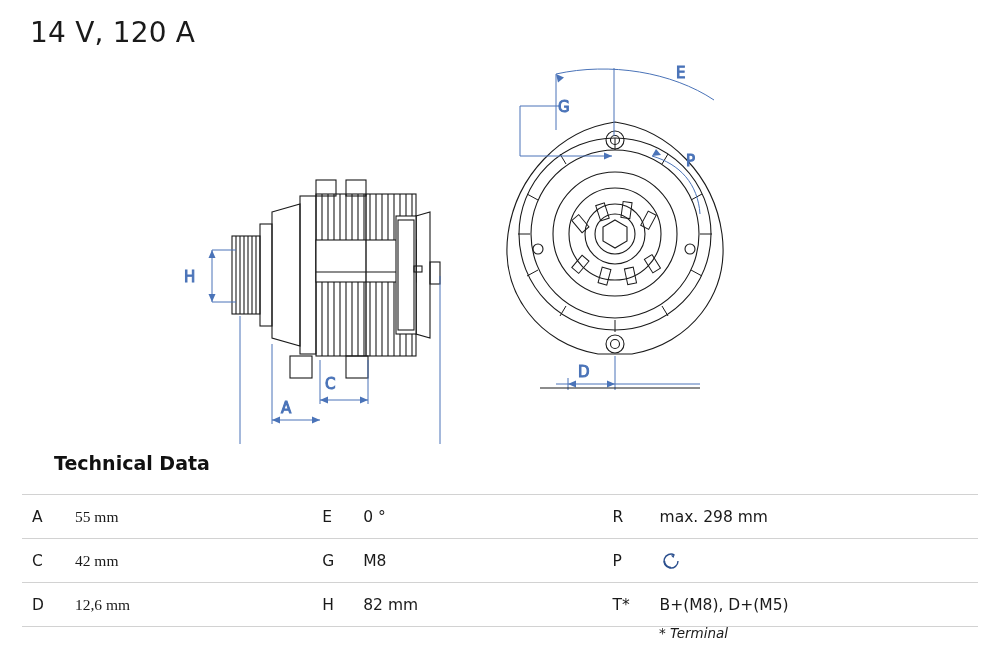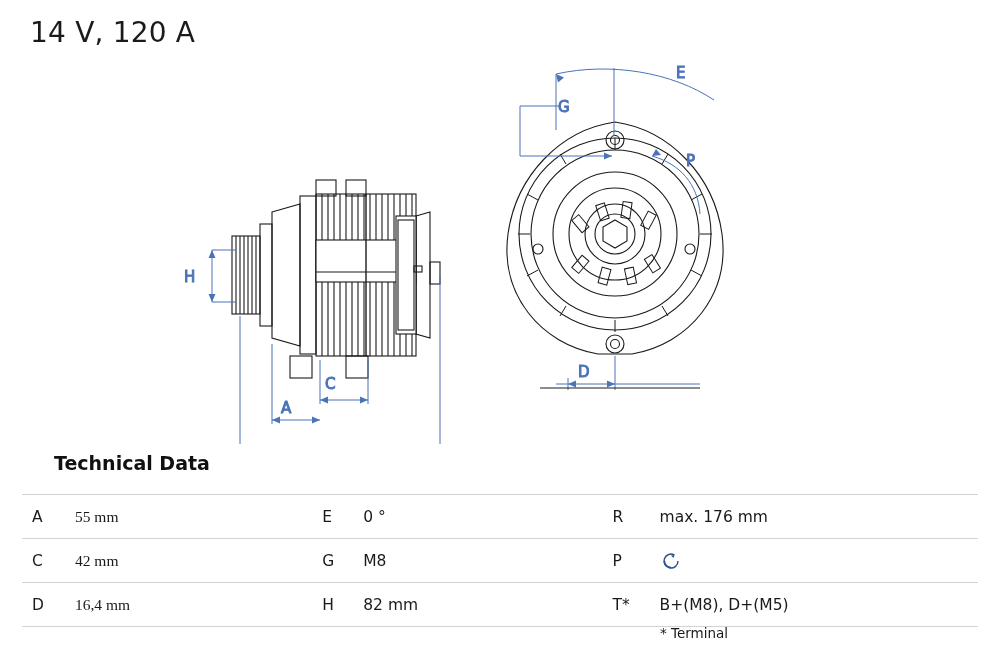--- a/index.html
+++ b/index.html
@@ -75,20 +75,21 @@
   .c-b { width: 36px; }
   .c-bv { width: 248px; }
   .c-c { width: 42px; }
   .c-cv { width: 330px; }
   .footnote {
     position: absolute;
     right: 272px;
     top: 625px;
     font-size: 13.5px;
     color: #1a1a1a;
+    font-style: italic;
   }
   .rot-icon {
     display: inline-block;
     width: 22px;
     height: 22px;
     vertical-align: middle;
   }
   .dim-text {
     font-family: "DejaVu Sans", "Liberation Sans", sans-serif;
     font-size: 15px;
@@ -264,41 +265,41 @@
   <div class="tech-title">Technical Data</div>
 
   <table class="table">
     <tbody>
       <tr>
         <td class="k c-a">A</td>
         <td class="v c-av">55 mm</td>
         <td class="k c-b">E</td>
         <td class="v c-bv">0 °</td>
         <td class="k c-c">R</td>
-        <td class="v c-cv">max. 176 mm</td>
+        <td class="v c-cv">max. 298 mm</td>
       </tr>
       <tr>
         <td class="k c-a">C</td>
         <td class="v c-av">42 mm</td>
         <td class="k c-b">G</td>
         <td class="v c-bv">M8</td>
         <td class="k c-c">P</td>
         <td class="v c-cv">
           <span class="rot-icon">
             <svg width="22" height="22" viewBox="0 0 22 22" fill="none" stroke="#2b4f8e" stroke-width="1.4">
               <path d="M18 11 A7 7 0 1 1 14.5 5"></path>
               <path d="M4.5 11 A6.5 6.5 0 0 0 11 17.5"></path>
               <path d="M14.5 5 l-3.6 0.4 l2.6 2.6 z" fill="#2b4f8e" stroke="none"></path>
             </svg>
           </span>
         </td>
       </tr>
       <tr>
         <td class="k c-a">D</td>
-        <td class="v c-av">16,4 mm</td>
+        <td class="v c-av">12,6 mm</td>
         <td class="k c-b">H</td>
         <td class="v c-bv">82 mm</td>
         <td class="k c-c">T*</td>
         <td class="v c-cv">B+(M8), D+(M5)</td>
       </tr>
     </tbody>
   </table>
 
   <div class="footnote">* Terminal</div>
 

